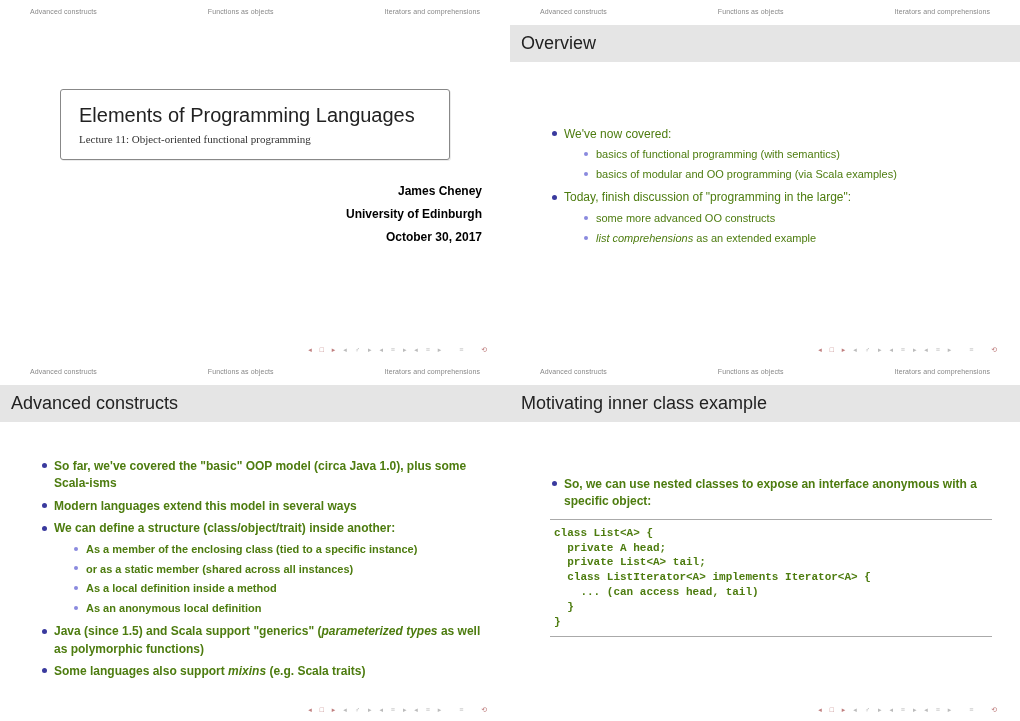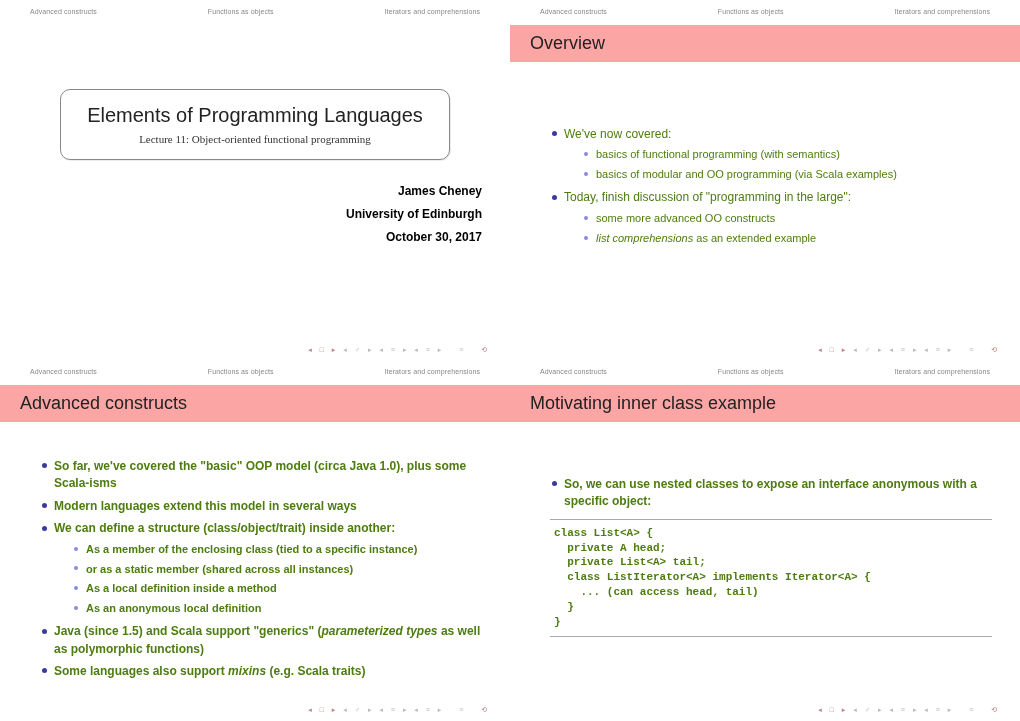--- a/index.html
+++ b/index.html
@@ -26,23 +26,23 @@
     display: flex;
     justify-content: space-between;
     font-size: 7px;
     color: #888;
     letter-spacing: 0.1px;
     padding: 0 2px 10px 2px;
   }
   .navlink { color: #888; }
   .title-frame {
     border: 1px solid #888;
-    border-radius: 10px;
-    padding: 14px 26px;
-    text-align: center;
+    border-radius: 3px;
+    padding: 14px 18px;
+    text-align: left;
     margin: 64px 32px 20px 32px;
     box-shadow: 1px 1px 0 rgba(0,0,0,0.08);
     background: #fff;
   }
   .title-main {
     font-size: 20px;
     font-weight: 400;
     color: #222;
     margin-bottom: 6px;
   }
@@ -52,23 +52,23 @@
     font-family: Liberation Serif, serif;
   }
   .center {
     text-align: right;
     font-size: 12px;
     margin-top: 2px;
     line-height: 1.9;
     font-weight: bold;
   }
   .slide-header {
-    background: #fca5a5;
+    background: #e5e5e5;
     margin: 0 -28px 18px -28px;
-    padding: 8px 20px;
+    padding: 8px 11px;
     font-size: 18px;
     font-weight: 400;
     color: #222;
   }
   .body {
     font-size: 12px;
     line-height: 1.45;
     color: #4d7c0f;
     padding-top: 40px;
   }

